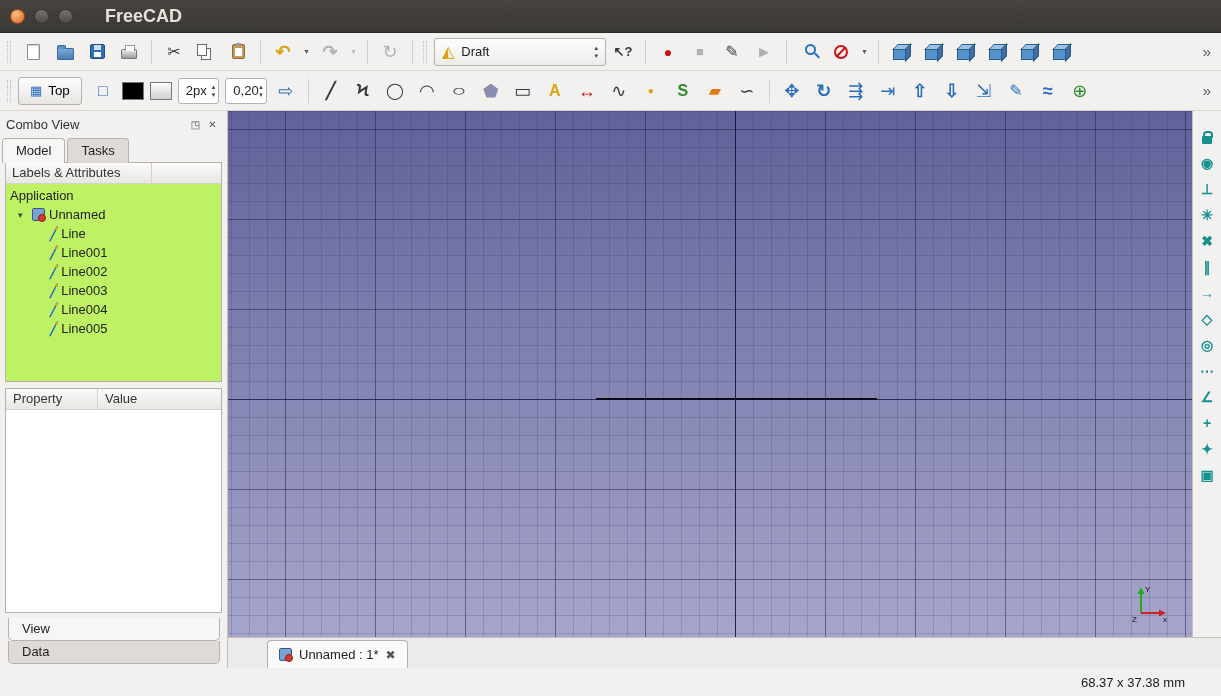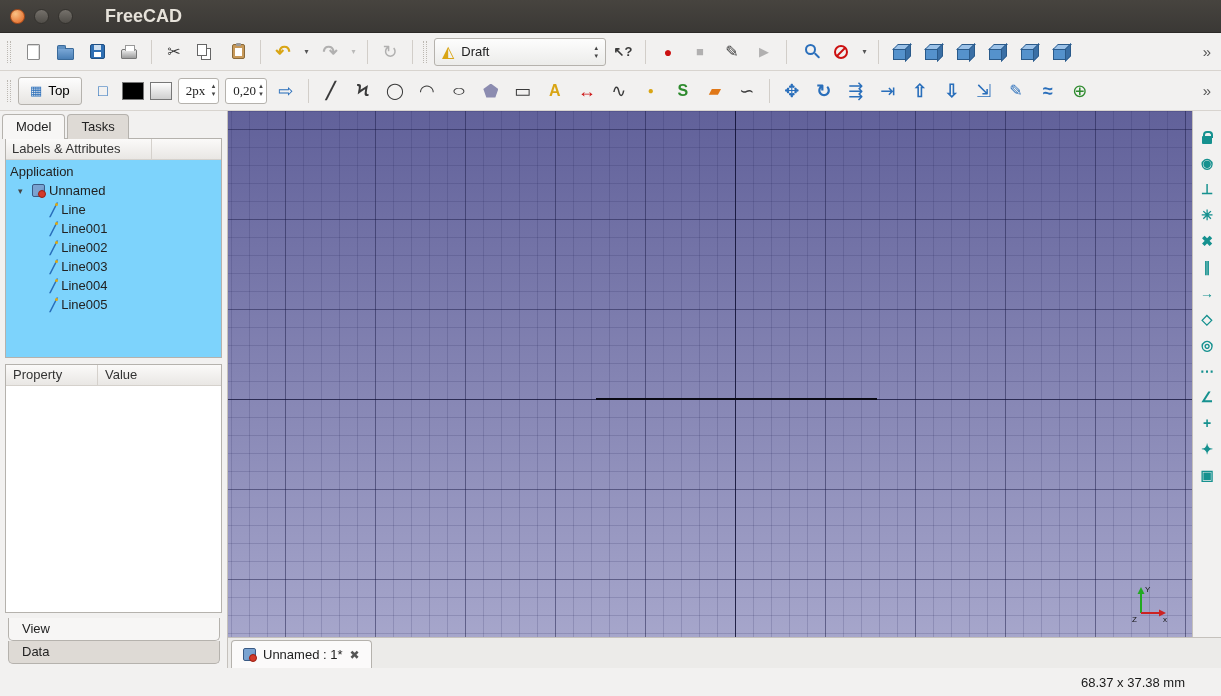--- a/index.html
+++ b/index.html
@@ -65,37 +65,37 @@
   .i-lock::before { content:""; position:absolute; top:-5px; left:1px; width:6px; height:5px; border:2px solid #16918f; border-bottom:none; border-radius:4px 4px 0 0; }
   .i-pentagon { width:15px; height:14px; background:#8c8cb0; clip-path:polygon(50% 0,100% 40%,80% 100%,20% 100%,0 40%); }
   .i-fcdoc { width:13px; height:13px; background:linear-gradient(135deg,#7aa3d1 55%,#4a6fa0); border:1px solid #3a5a85; border-radius:2px; position:relative; flex:0 0 13px; }
   .i-fcdoc::after { content:""; position:absolute; right:-2px; bottom:-2px; width:6px; height:6px; border-radius:50%; background:#d23a2a; border:1px solid #9a1f12; }
 
   
   .combo { display:flex; align-items:center; background:linear-gradient(#fdfdfd,#ececea); border:1px solid #b5b2ad; border-radius:3px; height:28px; width:172px; padding:0 7px; gap:7px; flex:0 0 172px; }
   .combo-text { flex:1; }
   .arrows { display:flex; flex-direction:column; align-items:center; gap:1px; }
   .arrows .caret { font-size:7px; color:#444; }
-  .spin { display:flex; align-items:center; background:#fff; border:1px solid #b5b2ad; border-radius:3px; height:26px; padding:0 3px 0 7px; margin:0 2px;font-family:Liberation Serif, serif; }
+  .spin { display:flex; align-items:center; background:#fff; border:1px solid #b5b2ad; border-radius:3px; height:26px; padding:0 3px 0 7px; margin:0 2px; }
   .spin .val { min-width:26px; }
   .wp-btn { display:flex; align-items:center; gap:6px; border:1px solid #b5b2ad; border-radius:3px; background:linear-gradient(#fdfdfd,#e7e5e2); height:28px; padding:0 11px; margin-right:4px; }
   .swatch { width:22px; height:18px; border:1px solid #777; margin:0 2px; }
   .sw-line { background:#000000; }
   .sw-face { background:linear-gradient(#fdfdfd,#cfcfcf); }
 
   
   .main { flex:1; display:flex; min-height:0; }
   .combo-panel { width:228px; flex:0 0 228px; display:flex; flex-direction:column; background:#f2f1f0; border-right:1px solid #c5c1bc; }
   .panel-header { display:flex; align-items:center; padding:5px 6px 3px; }
   .panel-title { flex:1; color:#333; }
   .mini { width:17px; height:16px; display:flex; align-items:center; justify-content:center; font-size:10px; color:#555; background:none; border:none; }
   .ptabs { display:flex; padding:2px 2px 0; gap:2px; }
   .ptab { padding:4px 13px 5px; border:1px solid #b5b2ad; border-bottom:none; border-radius:4px 4px 0 0; background:#dedad5; position:relative; top:1px; }
   .ptab.active { background:#f7f6f5; }
-  .tree-box { margin:0 5px; background:#7dd3fc; border:1px solid #b5b2ad; height:220px; flex:0 0 220px; display:flex; flex-direction:column; overflow:hidden; }
+  .tree-box { margin:0 5px; background:#bef264; border:1px solid #b5b2ad; height:220px; flex:0 0 220px; display:flex; flex-direction:column; overflow:hidden; }
   .tree-colhead { background:linear-gradient(#fbfaf9,#e9e7e4); border-bottom:1px solid #d5d1cc; height:21px; display:flex; }
   .colcell { width:146px; border-right:1px solid #d5d1cc; padding:2px 6px; color:#333; }
   .tree-body { flex:1; padding-top:2px; }
   .trow { display:flex; align-items:center; height:19px; gap:4px; }
   .trow.root { padding-left:4px; }
   .trow.doc { padding-left:12px; }
   .trow.child { padding-left:44px; }
   .expander { font-size:9px; color:#444; width:10px; }
   .tlabel { white-space:nowrap; }
   .bold { font-weight:normal; }
@@ -125,21 +125,21 @@
   .axis-y-line { position:absolute; left:507px; top:0; bottom:0; width:1px; background:rgba(14,14,50,.75); }
   .axis-x-line { position:absolute; left:0; right:0; top:288px; height:1px; background:rgba(14,14,50,.55); }
   .drawn-line { position:absolute; left:368px; top:287px; width:281px; height:2px; background:#0a0a14; }
   .axes { position:absolute; right:20px; bottom:14px; width:40px; height:40px; }
 
   .snapbar { width:29px; flex:0 0 29px; background:#f2f1f0; border-left:1px solid #c5c1bc; display:flex; flex-direction:column; align-items:center; padding-top:14px; gap:2px; }
   .snap-btn { width:24px; height:24px; display:flex; align-items:center; justify-content:center; background:none; border:none; border-radius:3px; }
   .snap-btn .g { font-size:14px; font-weight:bold; }
 
   .tabstrip { height:31px; flex:0 0 31px; background:#ecebe9; border-top:1px solid #c5c1bc; display:flex; align-items:flex-end; padding:0 3px; }
-  .doctab { display:flex; align-items:center; gap:7px; background:#fbfafa; border:1px solid #b5b2ad; border-bottom:none; border-radius:4px 4px 0 0; padding:0 11px; height:28px; }
+  .doctab { display:flex; align-items:center; gap:7px; background:#fbfafa; border:1px solid #b5b2ad; border-bottom:none; border-radius:4px 4px 0 0; padding:0 11px; height:28px;margin-left:36px; }
   .tabclose { font-size:12px; color:#555; }
 
   
   .statusbar { height:28px; flex:0 0 28px; background:#f2f1f0; display:flex; align-items:center; justify-content:flex-end; padding:0 36px; color:#1a1a1a; }
 </style>
 </head>
 <body>
 
 <div class="window">
 
@@ -352,20 +352,29 @@
       </button>
     <button class="tbtn">
         <span class="g c-green lg">⊕</span>
       </button>
     <button class="overflow">»</button>
   </div>
 
   <div class="main">
 
     <div class="combo-panel">
+      <div class="panel-header">
+        <span class="panel-title">Combo View</span>
+        <button class="mini">
+            <span>◳</span>
+          </button>
+        <button class="mini">
+            <span>✕</span>
+          </button>
+      </div>
       <div class="ptabs">
         <span class="ptab active">Model</span>
         <span class="ptab">Tasks</span>
       </div>
       <div class="tree-box">
         <div class="tree-colhead">
           <span class="colcell">Labels &amp; Attributes</span>
         </div>
         <div class="tree-body">
           <div class="trow root">

